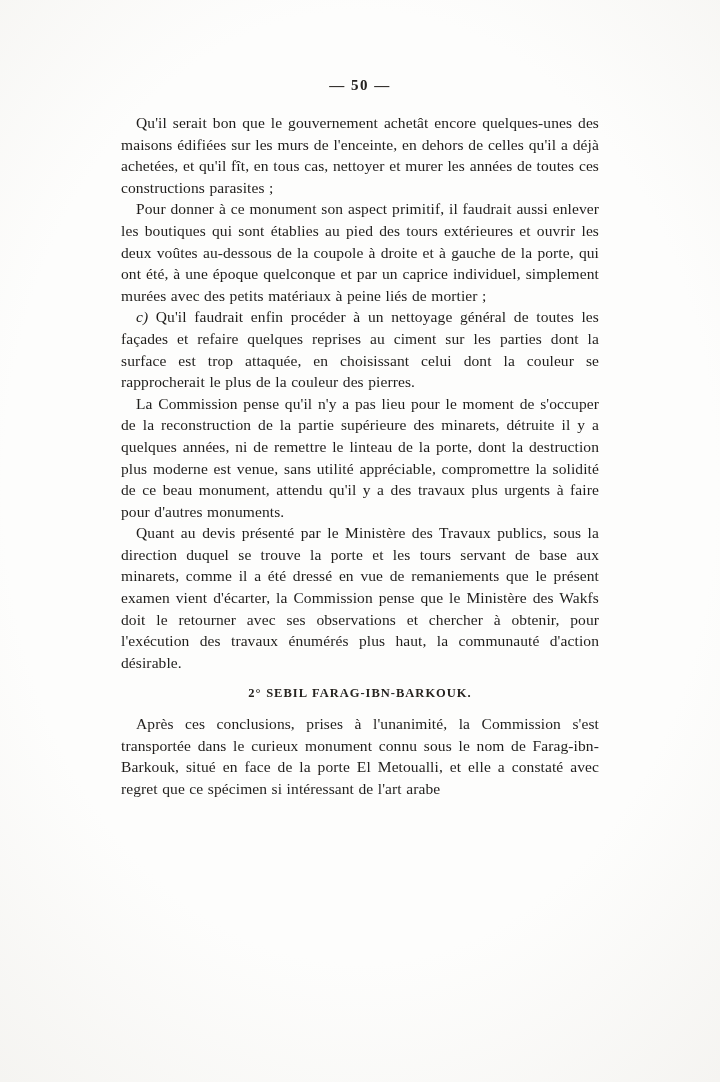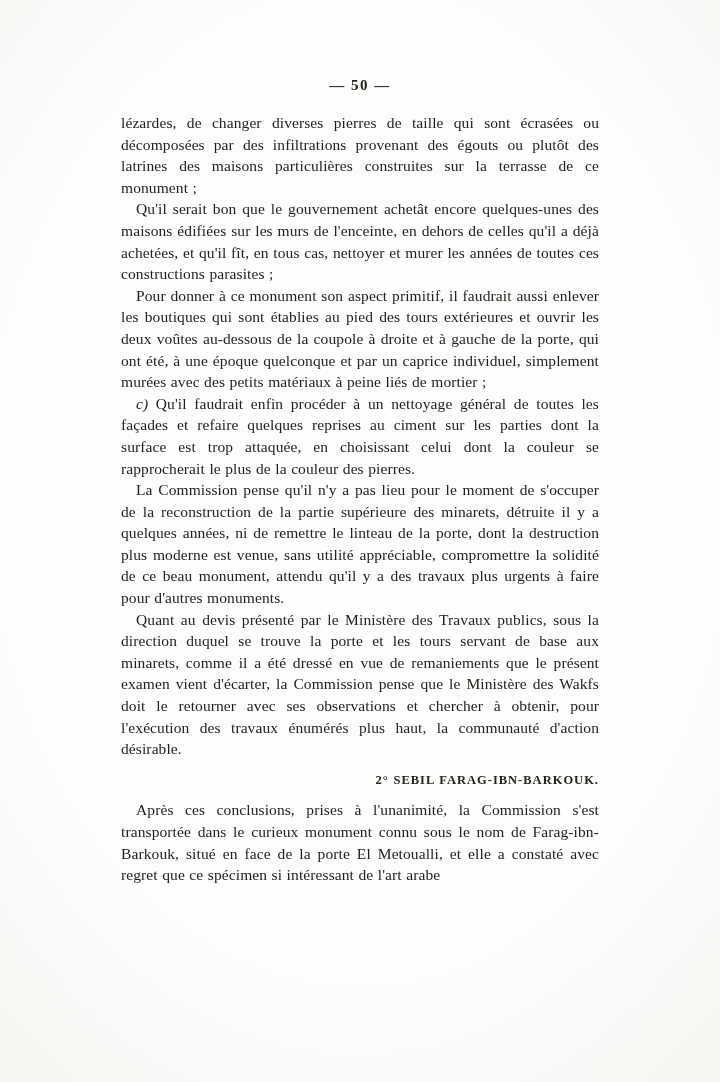--- a/index.html
+++ b/index.html
@@ -53,38 +53,37 @@
     text-indent: 0;
   }
 
   .para .lead {
     font-style: italic;
   }
 
   .section-heading {
     font-size: 12.5px;
     font-weight: bold;
-    text-align: right;
+    text-align: center;
     letter-spacing: 1px;
     margin: 10px 0 8px 0;
     color: #262320;
   }
 </style>
 </head>
 <body>
 
 <main class="page">
 
   <header class="page-header">
     <span class="page-number">— 50 —</span>
   </header>
 
   <section class="text-block">
 
-    <p class="para first">lézardes, de changer diverses pierres de taille qui sont écrasées ou décomposées par des infiltrations provenant des égouts ou plutôt des latrines des maisons particulières construites sur la terrasse de ce monument ;</p>
 
     <p class="para">Qu'il serait bon que le gouvernement achetât encore quelques-unes des maisons édifiées sur les murs de l'enceinte, en dehors de celles qu'il a déjà achetées, et qu'il fît, en tous cas, nettoyer et murer les années de toutes ces constructions parasites ;</p>
 
     <p class="para">Pour donner à ce monument son aspect primitif, il faudrait aussi enlever les boutiques qui sont établies au pied des tours extérieures et ouvrir les deux voûtes au-dessous de la coupole à droite et à gauche de la porte, qui ont été, à une époque quelconque et par un caprice individuel, simplement murées avec des petits matériaux à peine liés de mortier ;</p>
 
     <p class="para"><em class="lead">c) </em><span>Qu'il faudrait enfin procéder à un nettoyage général de toutes les façades et refaire quelques reprises au ciment sur les parties dont la surface est trop attaquée, en choisissant celui dont la couleur se rapprocherait le plus de la couleur des pierres.</span></p>
 
     <p class="para">La Commission pense qu'il n'y a pas lieu pour le moment de s'occuper de la reconstruction de la partie supérieure des minarets, détruite il y a quelques années, ni de remettre le linteau de la porte, dont la destruction plus moderne est venue, sans utilité appréciable, compromettre la solidité de ce beau monument, attendu qu'il y a des travaux plus urgents à faire pour d'autres monuments.</p>
 
     <p class="para">Quant au devis présenté par le Ministère des Travaux publics, sous la direction duquel se trouve la porte et les tours servant de base aux minarets, comme il a été dressé en vue de remaniements que le présent examen vient d'écarter, la Commission pense que le Ministère des Wakfs doit le retourner avec ses observations et chercher à obtenir, pour l'exécution des travaux énumérés plus haut, la communauté d'action désirable.</p>

